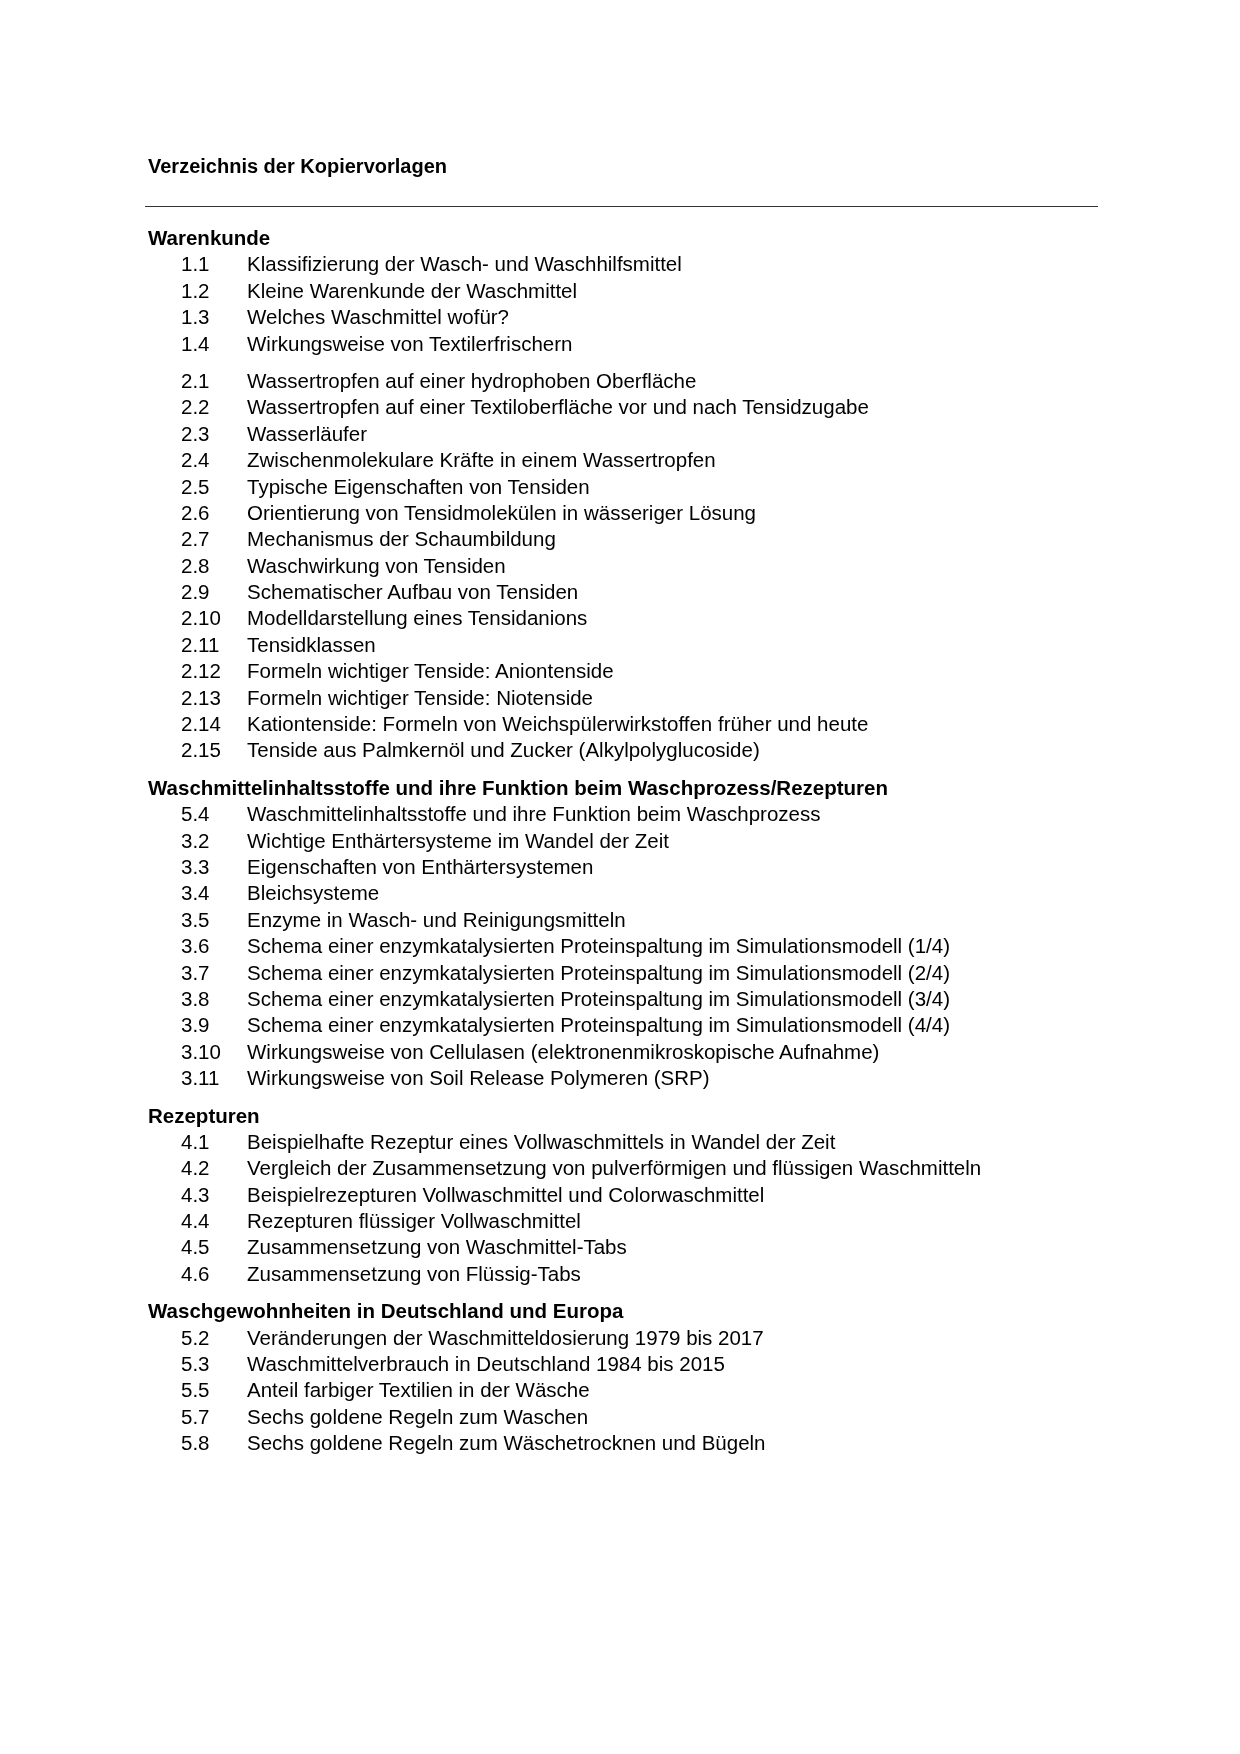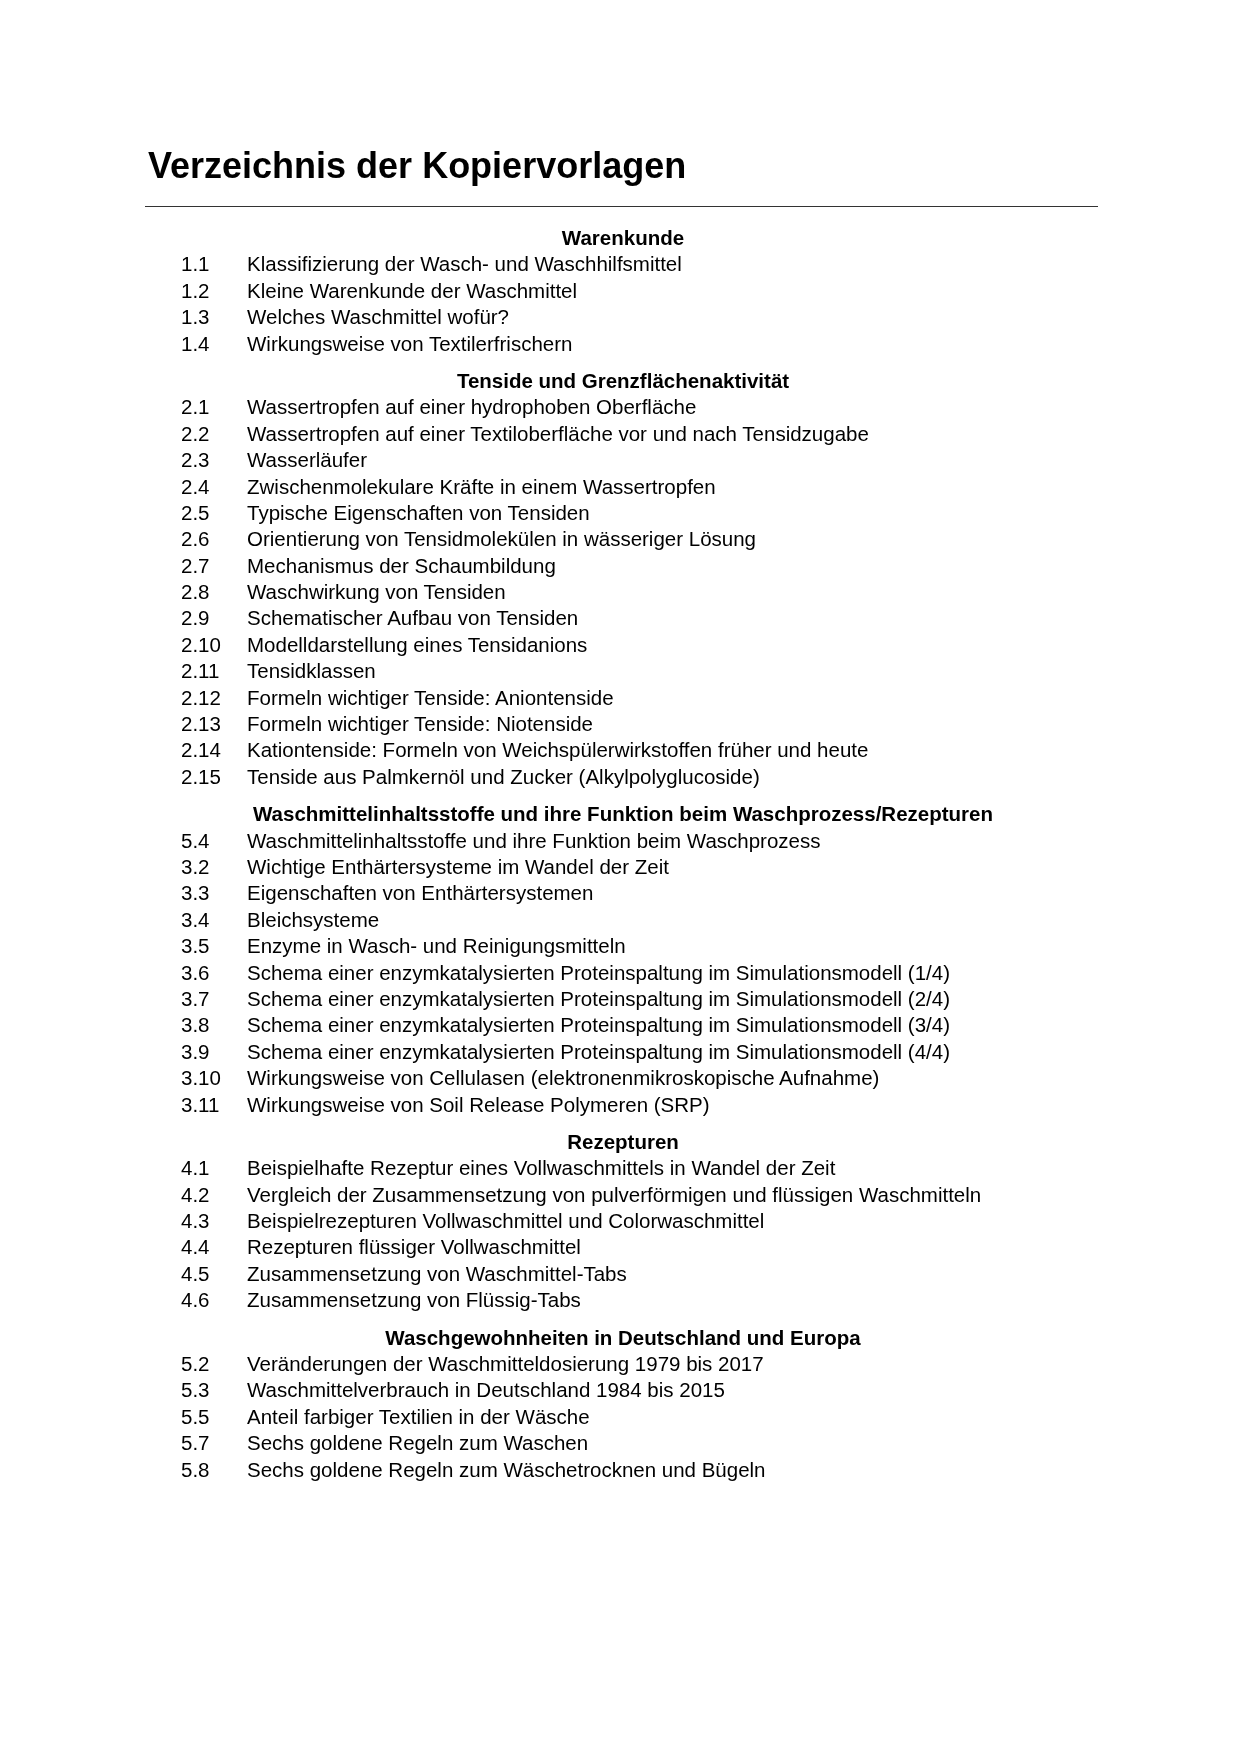--- a/index.html
+++ b/index.html
@@ -19,21 +19,21 @@
       position: absolute;
       left: 148px;
       top: 0;
       width: 950px;
     }
     .doc-title {
       position: absolute;
       top: 146px;
       left: 0;
       margin: 0;
-      font-size: 36px;
+      font-size: 20px;
       font-weight: bold;
       line-height: 40px;
       white-space: nowrap;
     }
     .title-rule {
       position: absolute;
       top: 206px;
       left: -3px;
       width: 953px;
       height: 0;
@@ -47,21 +47,20 @@
     }
     .section {
       margin-bottom: 11px;
     }
     .section-heading {
       font-size: 20.5px;
       font-weight: bold;
       line-height: 26.4px;
       height: 26.4px;
       white-space: nowrap;
-      text-align: center;
     }
     .entry {
       display: flex;
       font-size: 20.5px;
       line-height: 26.4px;
       height: 26.4px;
       white-space: nowrap;
     }
     .entry-num {
       width: 66px;
@@ -95,21 +94,20 @@
           <span class="entry-num">1.3</span>
           <span class="entry-text">Welches Waschmittel wofür?</span>
         </div>
       <div class="entry">
           <span class="entry-num">1.4</span>
           <span class="entry-text">Wirkungsweise von Textilerfrischern</span>
         </div>
     </div>
 
     <div class="section">
-      <div class="section-heading">Tenside und Grenzflächenaktivität</div>
       <div class="entry">
           <span class="entry-num">2.1</span>
           <span class="entry-text">Wassertropfen auf einer hydrophoben Oberfläche</span>
         </div>
       <div class="entry">
           <span class="entry-num">2.2</span>
           <span class="entry-text">Wassertropfen auf einer Textiloberfläche vor und nach Tensidzugabe</span>
         </div>
       <div class="entry">
           <span class="entry-num">2.3</span>

